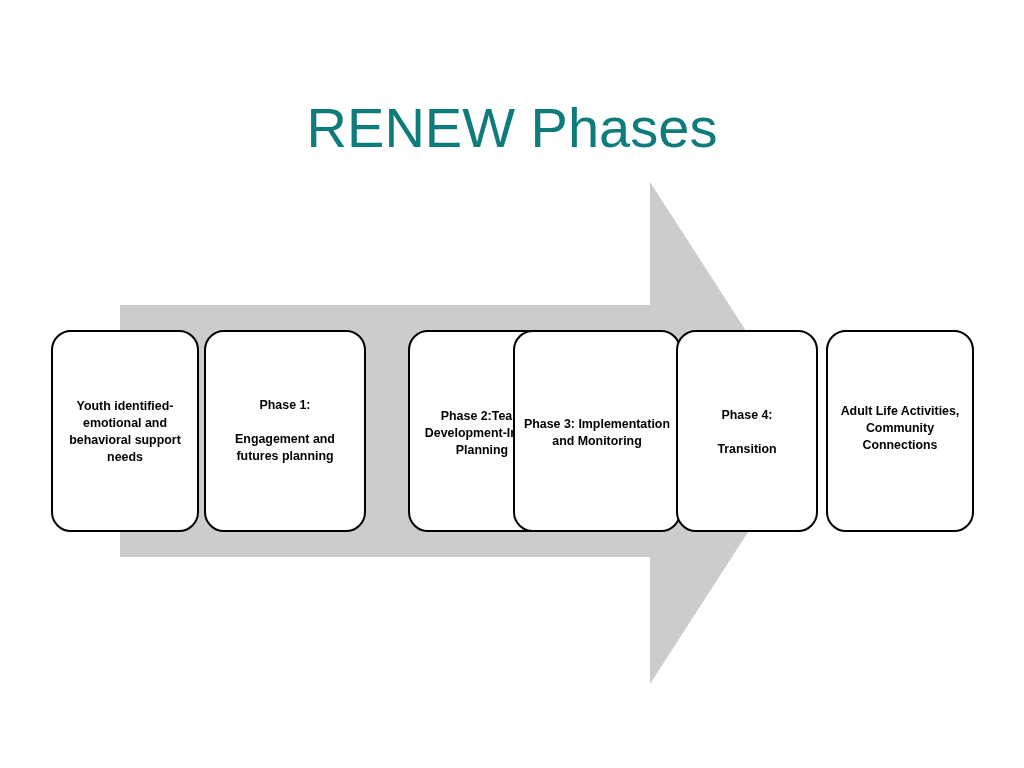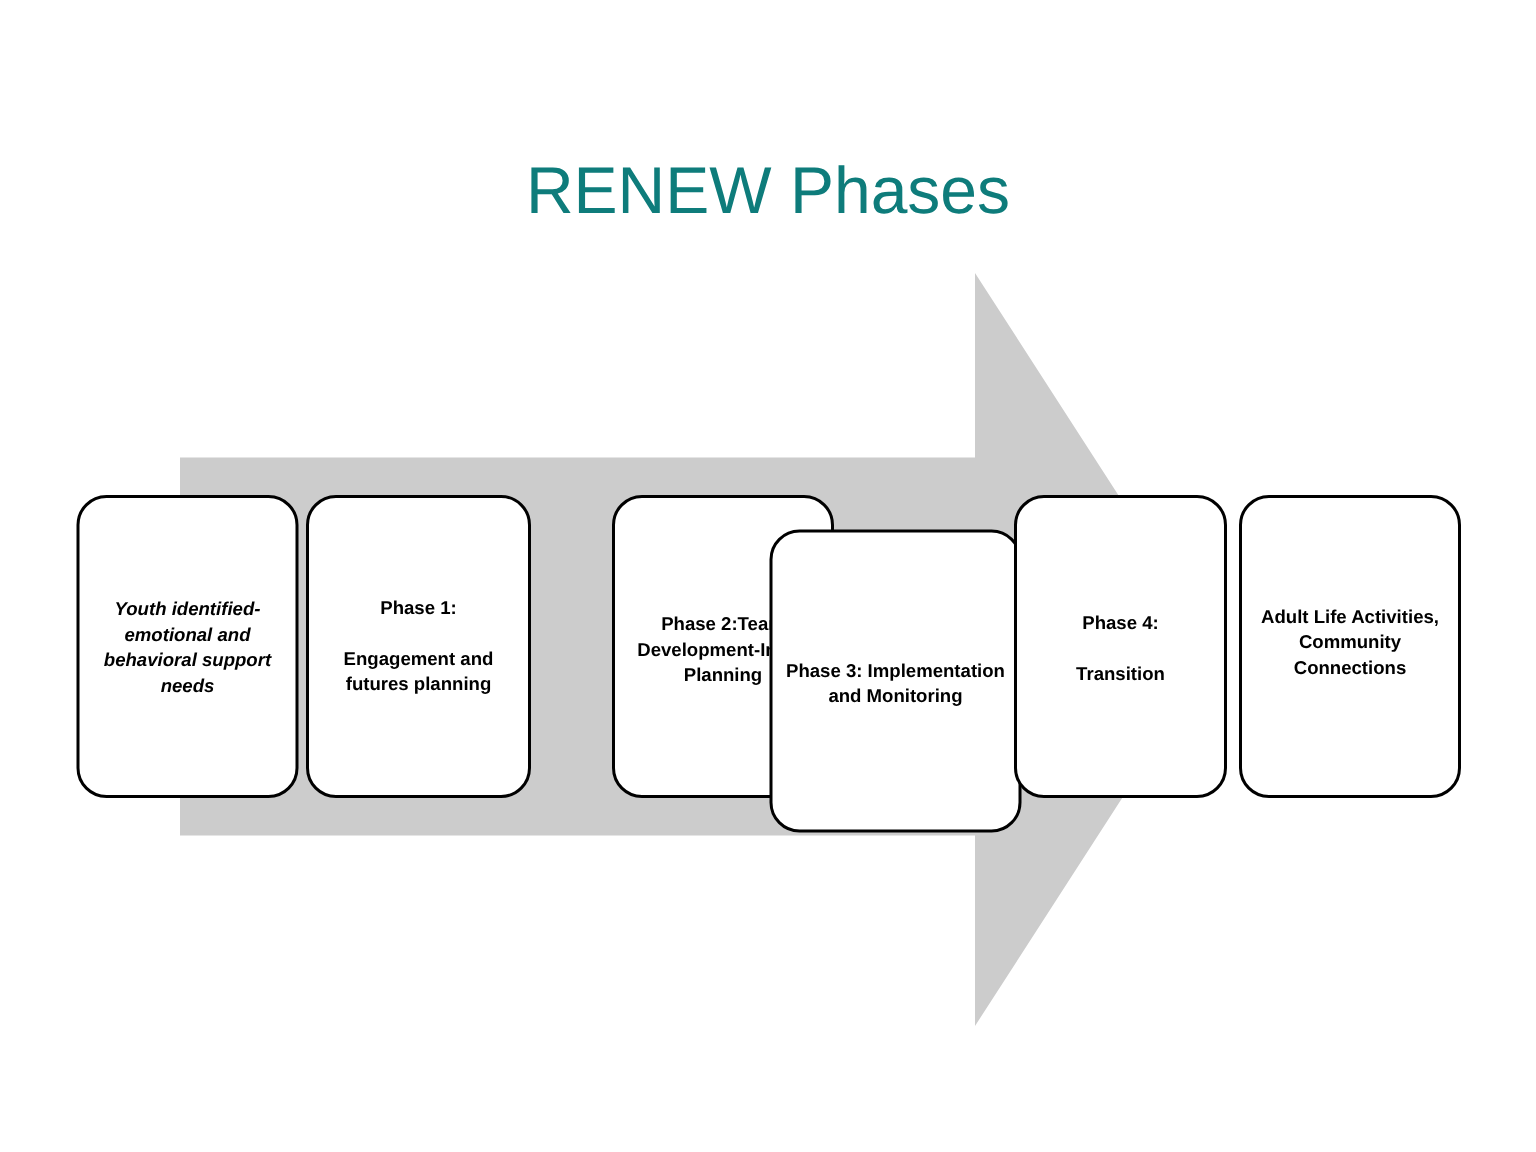--- a/index.html
+++ b/index.html
@@ -26,21 +26,21 @@
     background: #ffffff;
   }
 
   
   #slide-title {
     position: absolute;
     left: 0;
     top: 96px;
     width: 1024px;
     text-align: center;
-    font-size: 44px;
+    font-size: 56px;
     line-height: 64px;
     font-weight: normal;
     letter-spacing: 0px;
     color: #0E7C7B;
     white-space: nowrap;
   }
 
   
   #arrow-layer {
     position: absolute;
@@ -78,28 +78,28 @@
     line-height: 17px;
     font-weight: bold;
     color: #000000;
     text-align: center;
     padding: 0 7px;
     white-space: pre-line;
   }
 
   
   #box-0 { left: 51px;  width: 148px; }
-  #box-1 { left: 204px; width: 150px; }
+  #box-1 { left: 204px; width: 162px; }
   #box-2 { left: 360px; width: 148px; margin-left: 48px; }
-  #box-3 { left: 513px; width: 168px; margin-top: 23px; }
+  #box-3 { left: 513px; width: 168px; }
   #box-4 { left: 676px; width: 142px; }
   #box-5 { left: 826px; width: 148px; justify-content: flex-end; }
 
   
-  #box-0 .phase-box-text { transform: translateY(1px); font-style: italic; }
+  #box-0 .phase-box-text { transform: translateY(1px); }
   #box-1 .phase-box-text { transform: translateY(0px); }
   #box-2 .phase-box-text { transform: translateY(2px); }
   #box-3 .phase-box-text { transform: translateY(2px); }
   #box-4 .phase-box-text { transform: translateY(1px); }
   #box-5 .phase-box-text { transform: translateY(-3px); }
 </style>
 </head>
 <body>
 
 <div id="slide">

